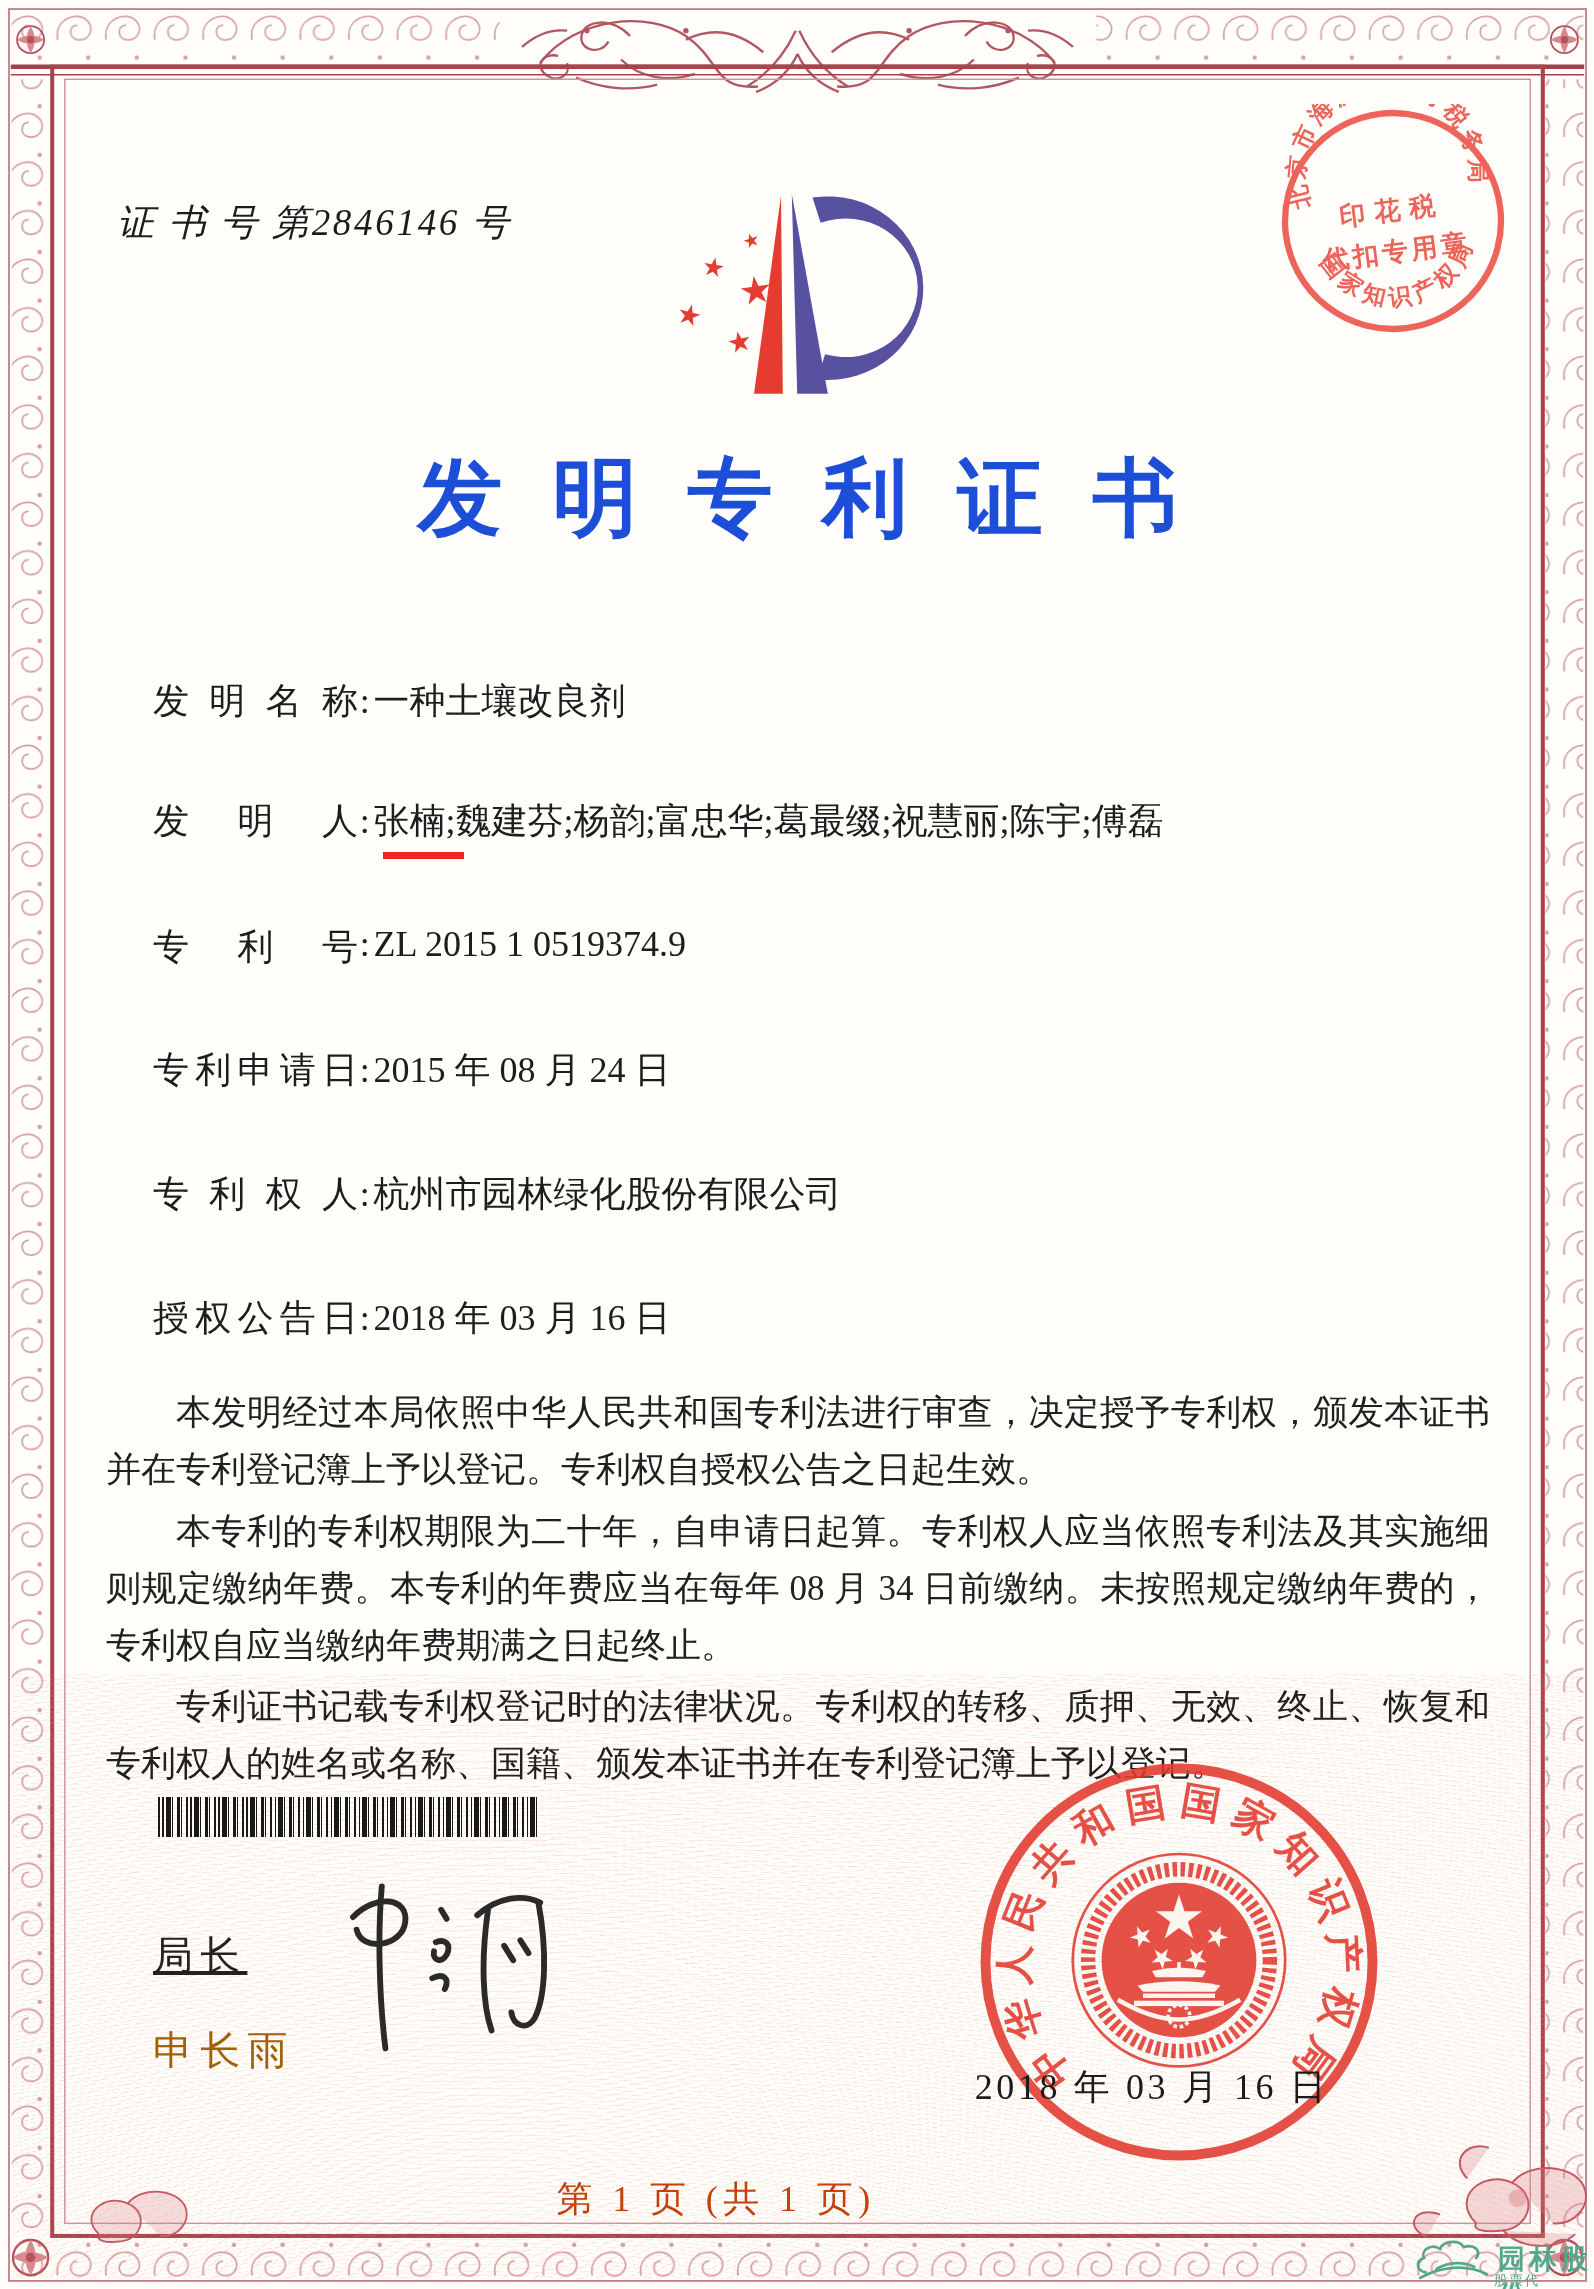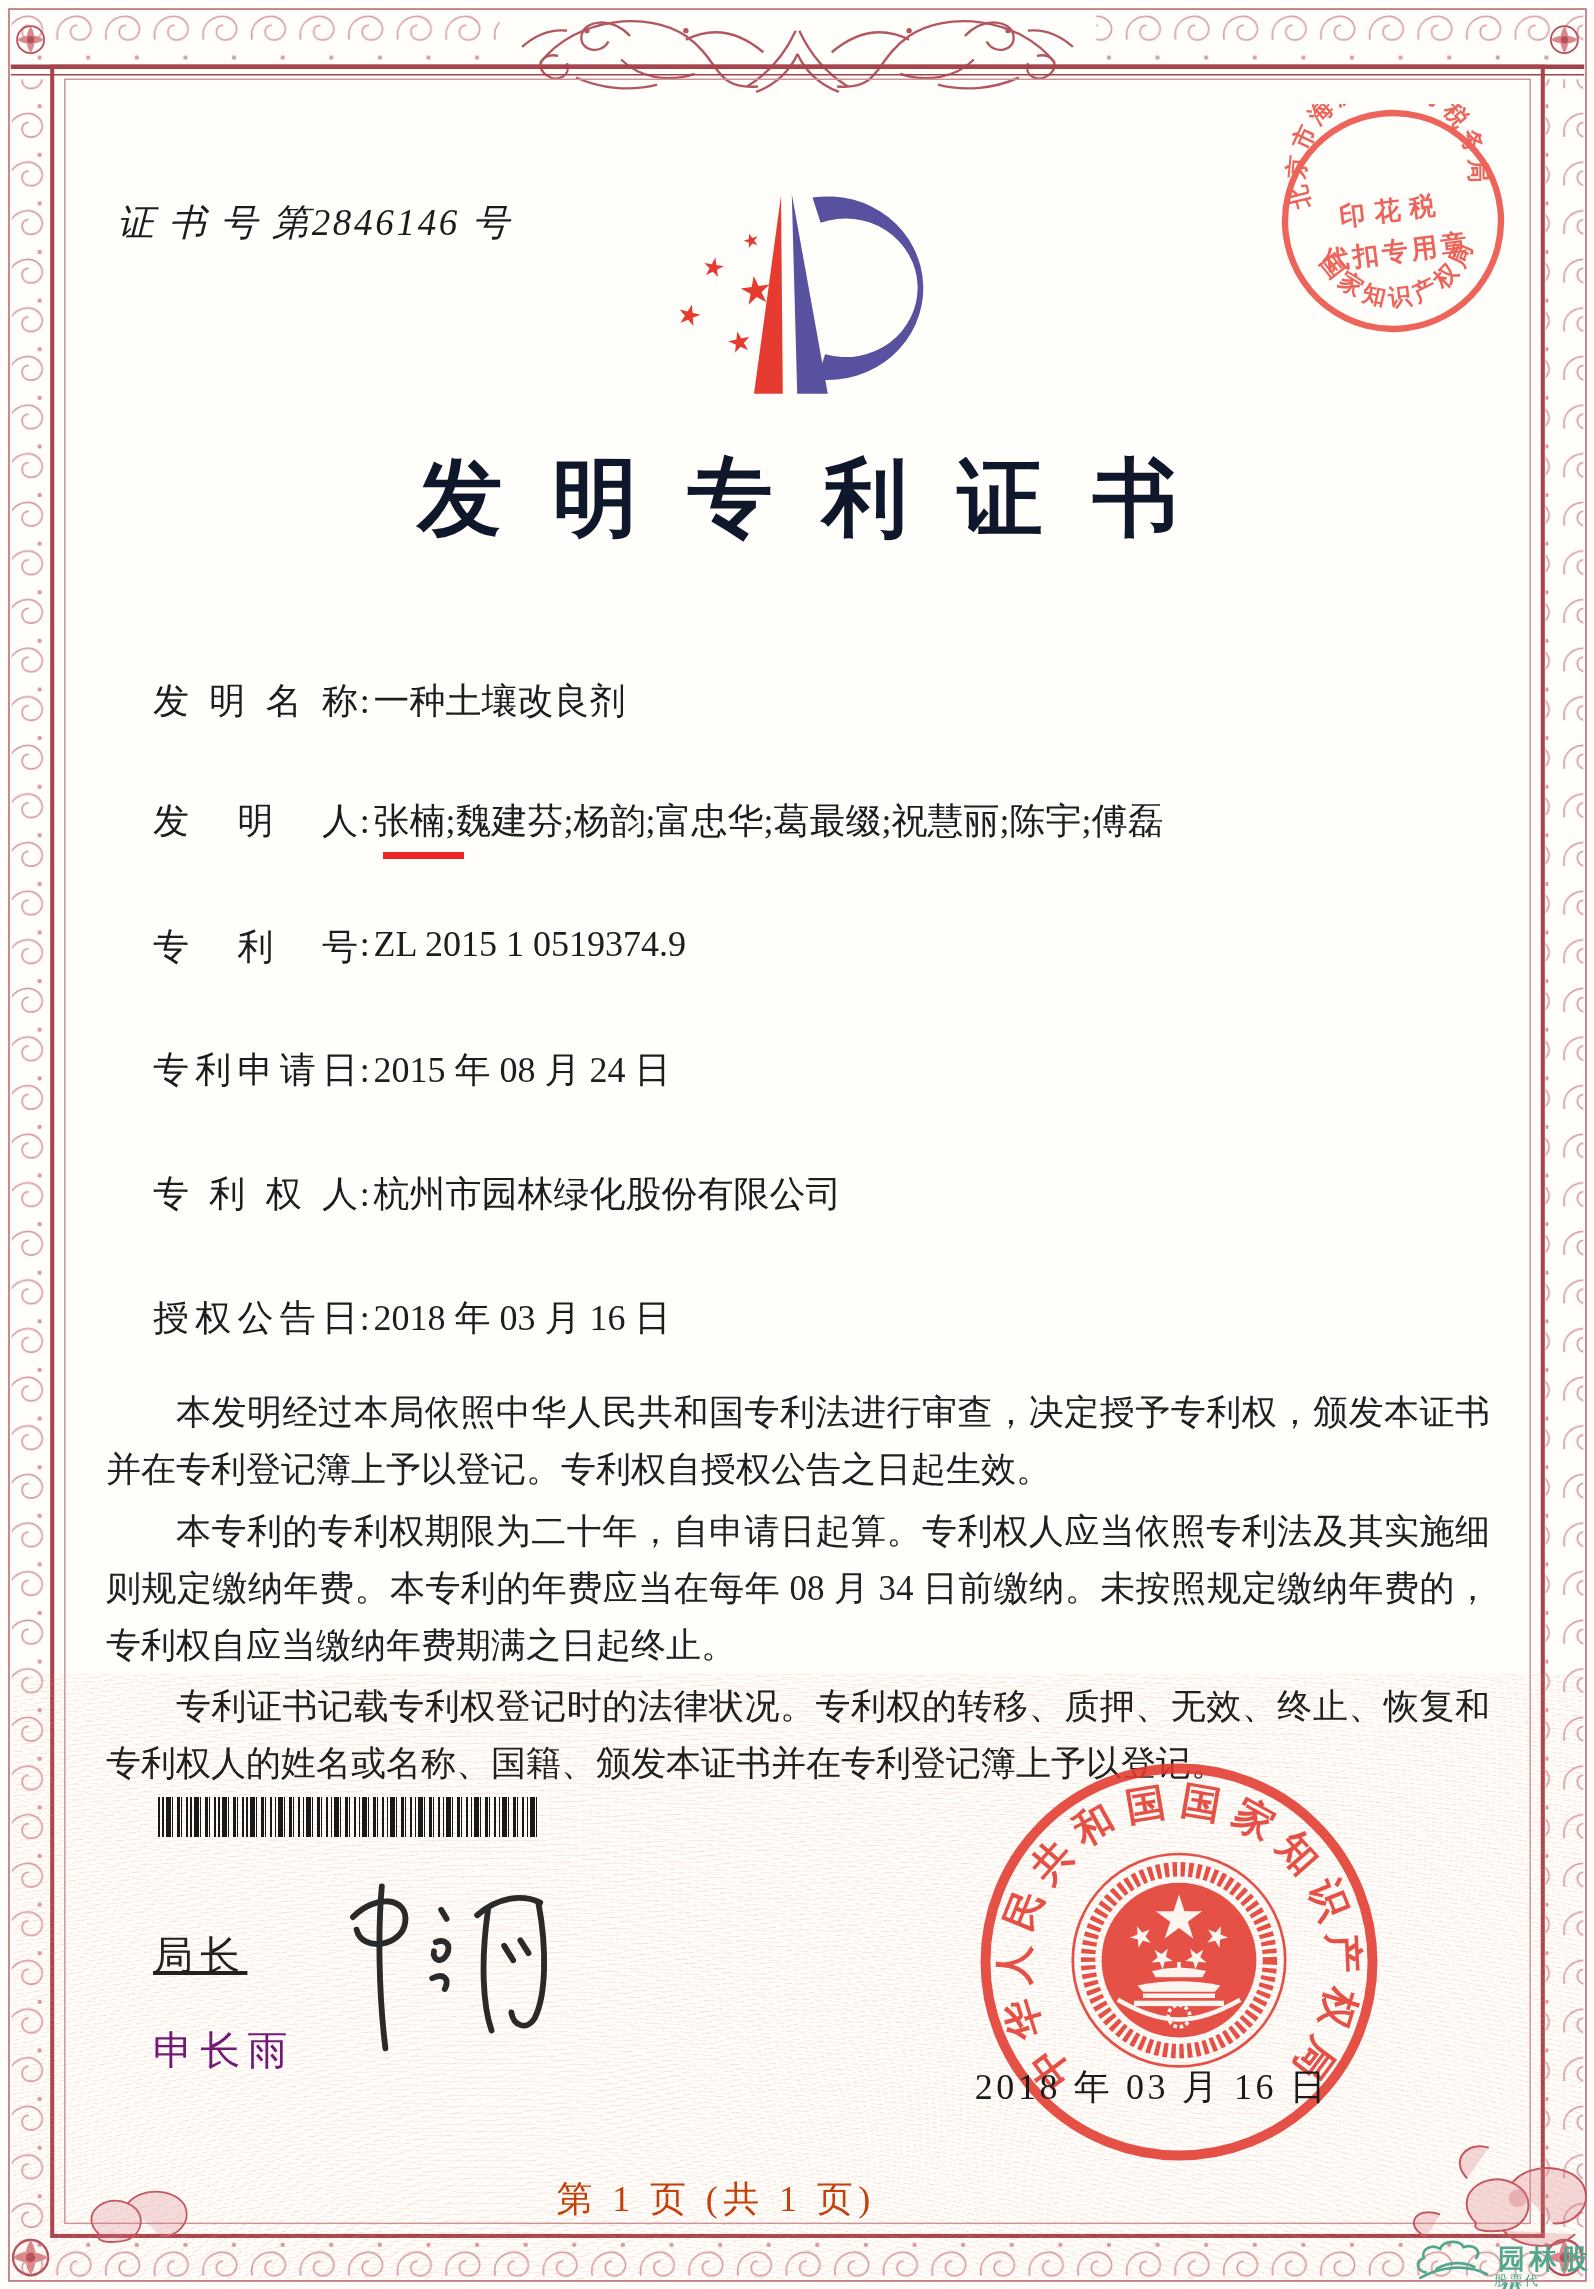--- a/index.html
+++ b/index.html
@@ -13,21 +13,21 @@
   .waves{
     left:12.6px;right:12.6px;top:1674px;height:605px;pointer-events:none;
     background:
       repeating-radial-gradient(ellipse 1260px 387px at 30% 122%, rgba(230,148,128,.15) 0 1.8px, rgba(0,0,0,0) 1.8px 11.7px),
       repeating-radial-gradient(ellipse 1080px 351px at 78% 116%, rgba(230,148,128,.12) 0 1.8px, rgba(0,0,0,0) 1.8px 14.4px),
       repeating-radial-gradient(ellipse 810px 270px at 50% 135%, rgba(236,170,150,.10) 0 1.8px, rgba(0,0,0,0) 1.8px 16px);
   }
   .cert-no{left:117px;top:198px;font-size:37px;letter-spacing:2.7px;color:#1c1c1c;font-style:italic;}
   .title{
     left:0;width:1595px;top:441px;text-align:center;
-    font-size:85px;font-weight:700;color:#0f172a;
+    font-size:85px;font-weight:700;color:#1d4ed8;
     letter-spacing:50px;padding-left:50px;box-sizing:border-box;
   }
   .frow{left:153px;font-size:36px;color:#1d1d1d;white-space:nowrap;}
   .flabel{display:inline-block;width:205px;text-align:justify;text-align-last:justify;vertical-align:top;}
   .fcolon{display:inline-block;margin:0 3.6px 0 1.8px;}
   .fvalue{display:inline-block;}
   .underline-red{left:383px;top:852px;width:81px;height:7.2px;background:#ee1111;opacity:.92;}
   .bodytext{
     left:106px;top:1384px;width:1384px;font-size:35px;line-height:57px;
     text-align:justify;color:#202020;
@@ -37,21 +37,21 @@
     left:158px;top:1797px;width:382px;height:40px;
     background:repeating-linear-gradient(90deg,
       #191919 0 1.8px,transparent 1.8px 4.5px,
       #191919 4.5px 6.3px,transparent 6.3px 8px,
       #191919 8px 12.6px,transparent 12.6px 14.4px,
       #191919 14.4px 15.3px,transparent 15.3px 19px,
       #191919 19px 21.6px,transparent 21.6px 23.4px,
       #191919 23.4px 24px,transparent 24px 28px);
   }
   .director-title{left:153px;top:1928px;font-size:40px;letter-spacing:7.2px;color:#222;text-decoration:underline;}
-  .director-name{left:153px;top:2023px;font-size:40px;letter-spacing:7.2px;color:#701a75;}
+  .director-name{left:153px;top:2023px;font-size:40px;letter-spacing:7.2px;color:#a16207;}
   .seal-date{
     left:945px;top:2063px;width:414px;text-align:center;
     font-size:36px;letter-spacing:3.6px;color:#1b1b1b;
   }
   .footer{left:86px;top:2175px;width:1260px;text-align:center;font-size:36px;letter-spacing:5.4px;color:#c2410c;}
   .wm-text{left:1498px;top:2241px;font-size:27px;letter-spacing:4.5px;color:#53a78c;font-family:"Liberation Sans","DejaVu Sans",sans-serif;font-weight:700;}
   .wm-code{left:1494px;top:2272px;font-size:13.5px;letter-spacing:1.8px;color:#53a78c;font-family:"Liberation Sans","DejaVu Sans",sans-serif;}
   svg{display:block;}
   .seal-text{font-family:"Liberation Serif","DejaVu Serif",serif;font-weight:700;}
 </style>

